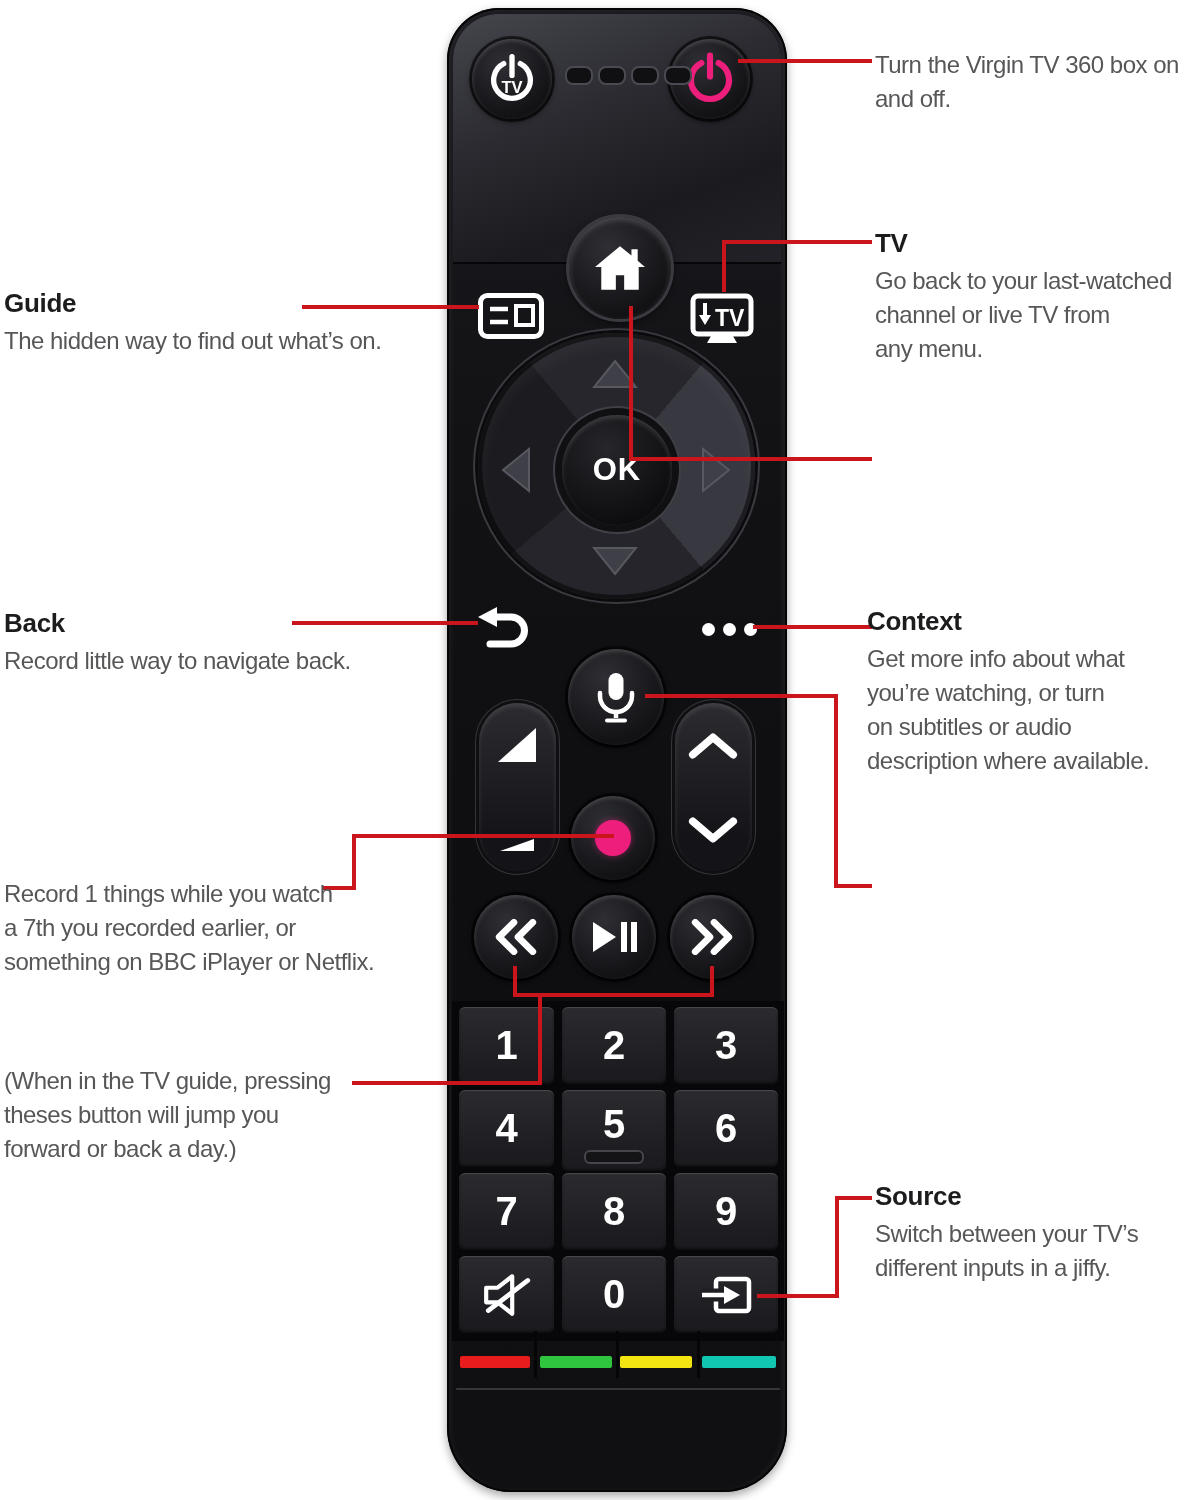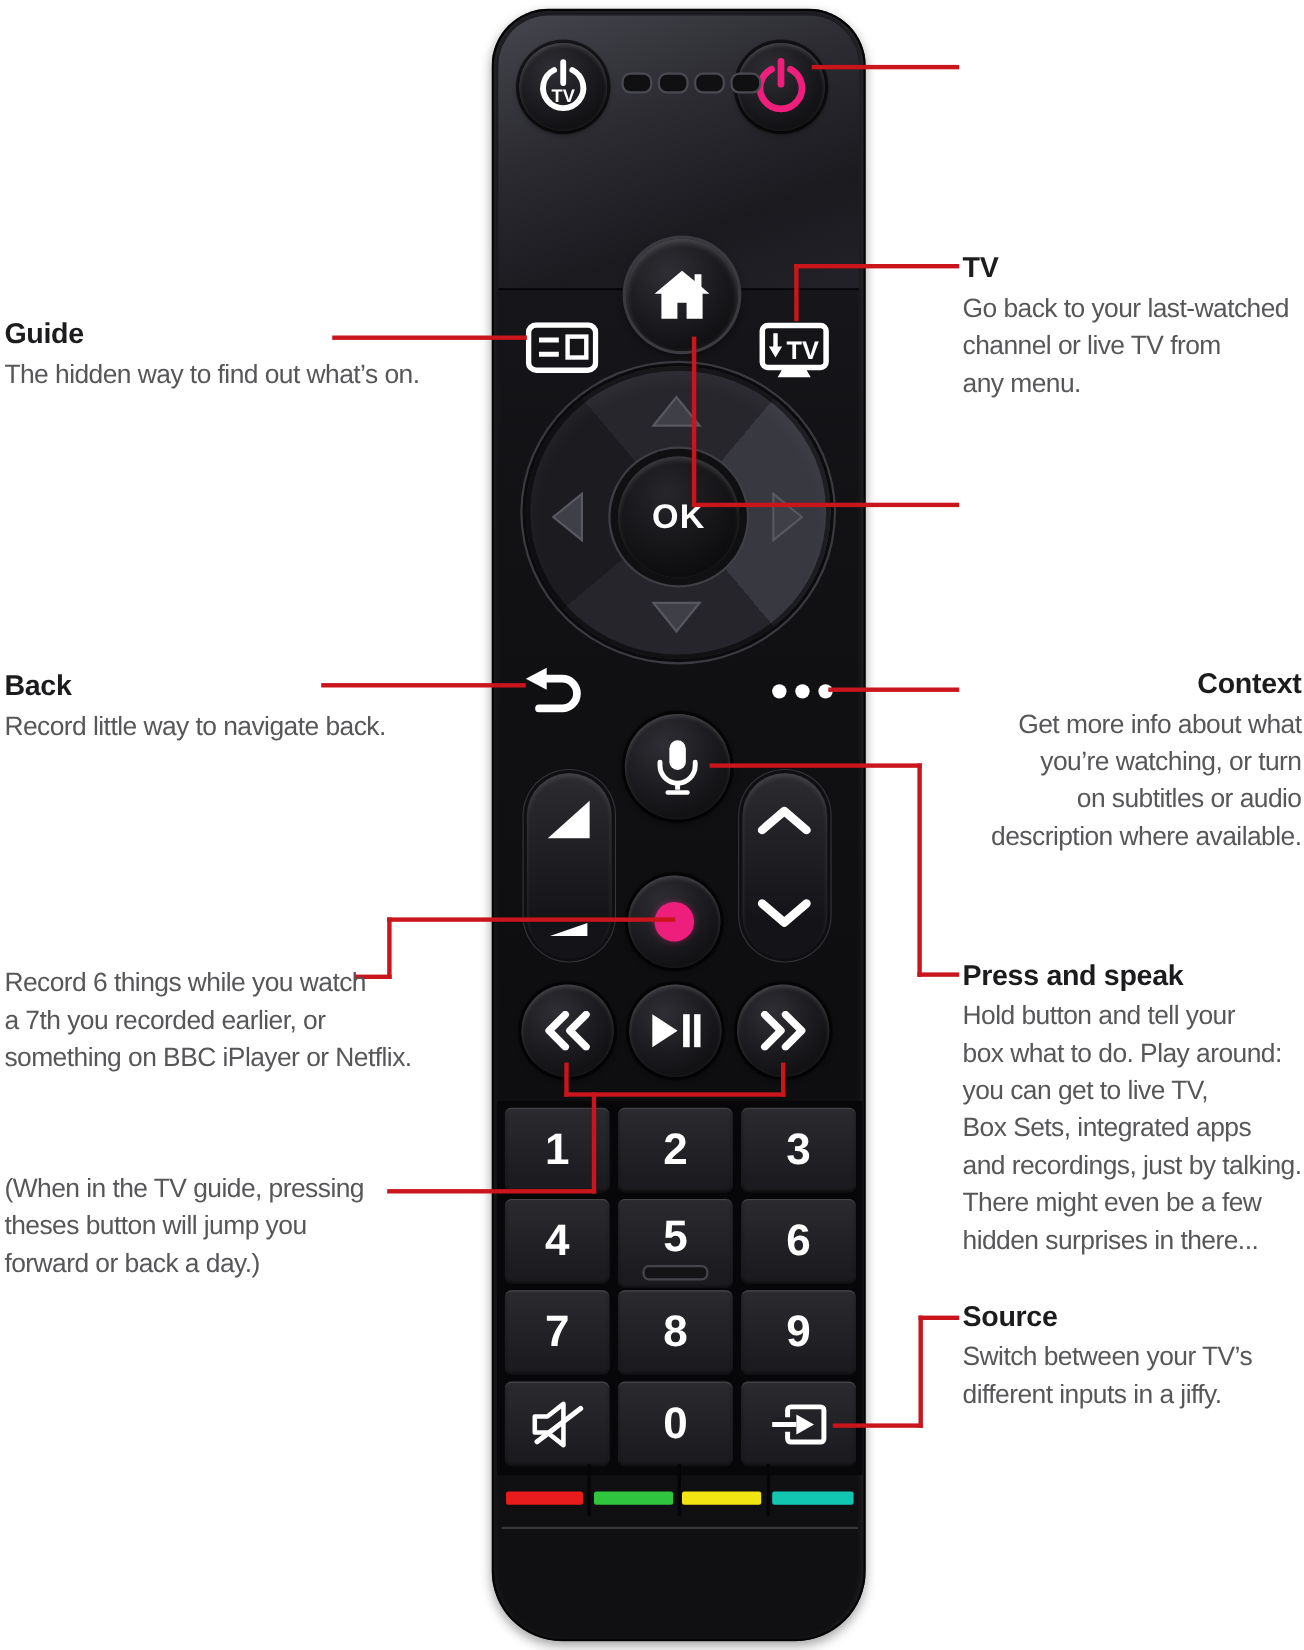--- a/index.html
+++ b/index.html
@@ -256,54 +256,46 @@
 
   <section class="note" style="left:4px;top:288px;">
     <h3>Guide</h3>
     <p>The hidden way to find out what’s on.</p>
   </section>
   <section class="note" style="left:4px;top:608px;">
     <h3>Back</h3>
     <p>Record little way to navigate back.</p>
   </section>
   <section class="note" style="left:4px;top:877px;">
-    <p>Record 6 things while you watch
+    <p>Record 1 things while you watch
 a 7th you recorded earlier, or
 something on BBC iPlayer or Netflix.</p>
   </section>
   <section class="note" style="left:4px;top:1064px;">
     <p>(When in the TV guide, pressing
 theses button will jump you
 forward or back a day.)</p>
   </section>
 
   <section class="note" style="left:875px;top:48px;">
+    <p>Turn the Virgin TV 360 box on
+and off.</p>
   </section>
   <section class="note" style="left:875px;top:228px;">
     <h3>TV</h3>
     <p>Go back to your last-watched
 channel or live TV from
 any menu.</p>
   </section>
-  <section class="note" style="left:901px;top:606px;text-align:right;">
+  <section class="note" style="left:867px;top:606px;">
     <h3>Context</h3>
     <p>Get more info about what
 you’re watching, or turn
 on subtitles or audio
 description where available.</p>
   </section>
-  <section class="note" style="left:875px;top:871px;">
-    <h3>Press and speak</h3>
-    <p>Hold button and tell your
-box what to do. Play around:
-you can get to live TV,
-Box Sets, integrated apps
-and recordings, just by talking.
-There might even be a few
-hidden surprises in there...</p>
-  </section>
   <section class="note" style="left:875px;top:1181px;">
     <h3>Source</h3>
     <p>Switch between your TV’s
 different inputs in a jiffy.</p>
   </section>
 
 </div>
 
 </body></html>

